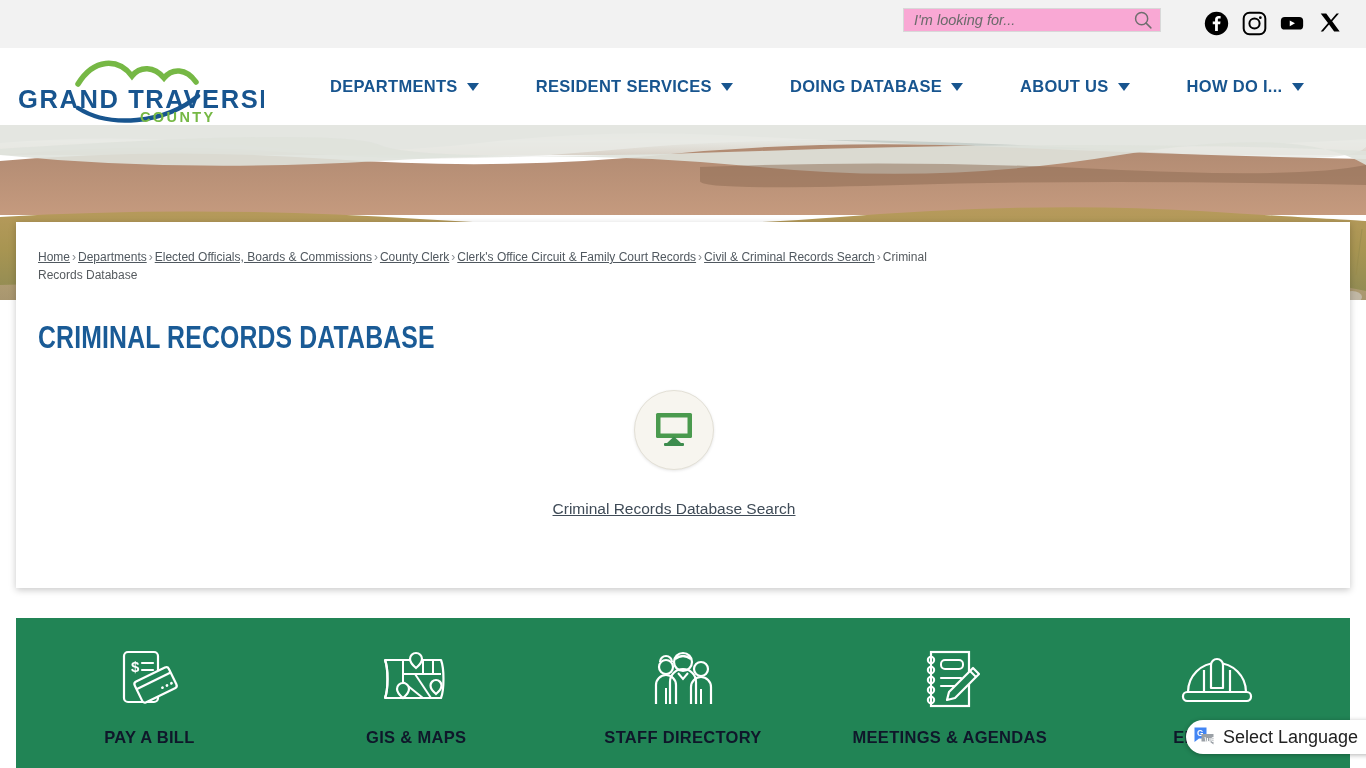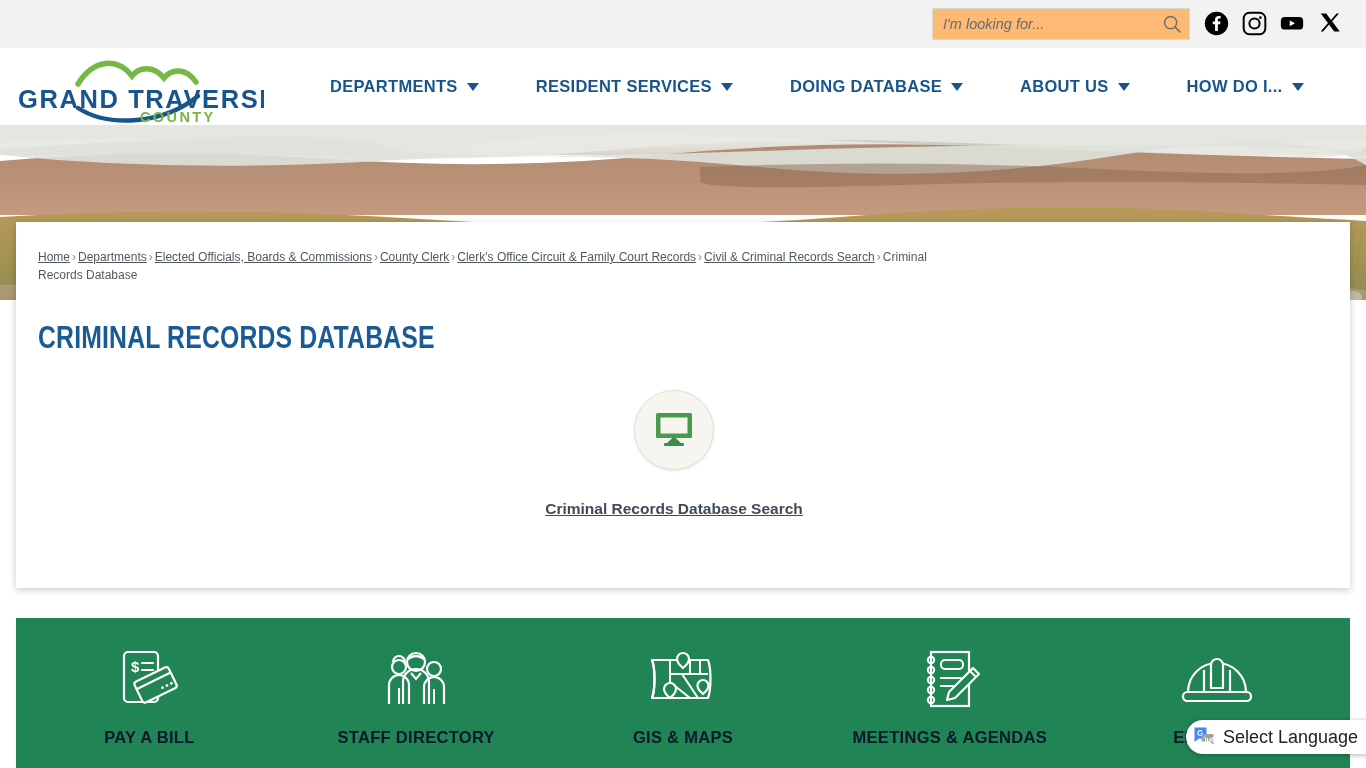--- a/index.html
+++ b/index.html
@@ -12,24 +12,24 @@
 
   
   .topbar {
     position: absolute; top: 0; left: 0;
     width: 1366px; height: 48px;
     background: #f2f2f2;
     display: flex; align-items: center; justify-content: flex-end;
   }
   .search-wrap {
     position: absolute; left: 903px; top: 8px;
-    width: 258px; height: 32px;
-    background: #fdba74;
+    width: 258px; height: 24px;
+    background: #f9a8d4;
     border: 1px solid #d8d8d8;
-    display: flex; align-items: center; margin-left: 29px;
+    display: flex; align-items: center;
   }
   .search-input {
     border: 0; outline: 0;
     flex: 1;
     height: 30px;
     padding: 0 10px;
     font-size: 14.5px;
     font-style: italic;
     color: #5c5c5c;
     background: transparent;
@@ -144,21 +144,20 @@
     letter-spacing: 0.2px;
     transform: scaleX(0.80);
     transform-origin: left center;
     white-space: nowrap;
   }
 
   .link-block {
     margin-top: 34px;
     display: flex; flex-direction: column;
     align-items: center;
-    font-weight: bold;
   }
   .icon-circle {
     width: 80px; height: 80px;
     border-radius: 50%;
     background: #f7f5ef;
     border: 1px solid #e3e0d6;
     box-shadow: 0 1px 3px rgba(0,0,0,0.10);
     display: flex; align-items: center; justify-content: center;
     cursor: pointer;
   }
@@ -445,53 +444,53 @@
           <circle cx="54" cy="43" r="1.4" fill="#fff"></circle>
         </g>
       </svg>
     </div>
     <div class="ql-label">PAY A BILL</div>
   </div>
 
 
   <div class="ql">
     <div class="ql-icon">
+      <svg width="74" height="62" viewBox="0 0 74 62">
+        <path d="M6 12 a5 22 0 0 1 0 38 h56 a5 22 0 0 0 0 -38 z" fill="none" stroke="#fff" stroke-width="2.2" stroke-linejoin="round"></path>
+        <path d="M6 12 a5 22 0 0 1 0 38" fill="none" stroke="#fff" stroke-width="2.2"></path>
+        <line x1="24" y1="12" x2="24" y2="50" stroke="#fff" stroke-width="2"></line>
+        <line x1="24" y1="26" x2="62" y2="26" stroke="#fff" stroke-width="2"></line>
+        <rect x="44" y="12" width="10" height="14" fill="none" stroke="#fff" stroke-width="2"></rect>
+        <path d="M24 34 L44 50" stroke="#fff" stroke-width="2"></path>
+        <path d="M36 26 L52 50" stroke="#fff" stroke-width="2"></path>
+        <path d="M37 5 a6 6 0 0 1 6 6 c0 4 -6 9 -6 9 s-6 -5 -6 -9 a6 6 0 0 1 6 -6z" fill="#218455" stroke="#fff" stroke-width="2.2"></path>
+        <path d="M24 35 a6 6 0 0 1 6 6 c0 4 -6 9 -6 9 s-6 -5 -6 -9 a6 6 0 0 1 6 -6z" fill="#218455" stroke="#fff" stroke-width="2.2"></path>
+        <path d="M57 32 a5.5 5.5 0 0 1 5.5 5.5 c0 4 -5.5 8.5 -5.5 8.5 s-5.5 -4.5 -5.5 -8.5 a5.5 5.5 0 0 1 5.5 -5.5z" fill="#218455" stroke="#fff" stroke-width="2.2"></path>
+      </svg>
+    </div>
+    <div class="ql-label">GIS &amp; MAPS</div>
+  </div>
+
+  <div class="ql">
+    <div class="ql-icon">
       <svg width="78" height="62" viewBox="0 0 78 62">
         <circle cx="22" cy="19" r="7" fill="none" stroke="#fff" stroke-width="2.2"></circle>
         <path d="M16 14 a6 6 0 0 1 12 0" fill="none" stroke="#fff" stroke-width="2.2"></path>
         <path d="M12 56 v-19 a10 10 0 0 1 20 0 v19" fill="none" stroke="#fff" stroke-width="2.2"></path>
         <line x1="22" y1="40" x2="22" y2="56" stroke="#fff" stroke-width="2"></line>
         <circle cx="39" cy="14" r="9" fill="none" stroke="#fff" stroke-width="2.2"></circle>
         <path d="M31 11 q8 -6 16 0" fill="none" stroke="#fff" stroke-width="2.2"></path>
         <path d="M26 56 v-22 a13 13 0 0 1 26 0 v22" fill="none" stroke="#fff" stroke-width="2.2"></path>
         <path d="M34 25 l5 6 l5 -6" fill="none" stroke="#fff" stroke-width="2"></path>
         <circle cx="57" cy="21" r="7" fill="none" stroke="#fff" stroke-width="2.2"></circle>
         <path d="M47 56 v-17 a10 10 0 0 1 20 0 v17" fill="none" stroke="#fff" stroke-width="2.2"></path>
         <line x1="57" y1="41" x2="57" y2="56" stroke="#fff" stroke-width="2"></line>
       </svg>
     </div>
     <div class="ql-label">STAFF DIRECTORY</div>
-  </div>
-
-  <div class="ql">
-    <div class="ql-icon">
-      <svg width="74" height="62" viewBox="0 0 74 62">
-        <path d="M6 12 a5 22 0 0 1 0 38 h56 a5 22 0 0 0 0 -38 z" fill="none" stroke="#fff" stroke-width="2.2" stroke-linejoin="round"></path>
-        <path d="M6 12 a5 22 0 0 1 0 38" fill="none" stroke="#fff" stroke-width="2.2"></path>
-        <line x1="24" y1="12" x2="24" y2="50" stroke="#fff" stroke-width="2"></line>
-        <line x1="24" y1="26" x2="62" y2="26" stroke="#fff" stroke-width="2"></line>
-        <rect x="44" y="12" width="10" height="14" fill="none" stroke="#fff" stroke-width="2"></rect>
-        <path d="M24 34 L44 50" stroke="#fff" stroke-width="2"></path>
-        <path d="M36 26 L52 50" stroke="#fff" stroke-width="2"></path>
-        <path d="M37 5 a6 6 0 0 1 6 6 c0 4 -6 9 -6 9 s-6 -5 -6 -9 a6 6 0 0 1 6 -6z" fill="#218455" stroke="#fff" stroke-width="2.2"></path>
-        <path d="M24 35 a6 6 0 0 1 6 6 c0 4 -6 9 -6 9 s-6 -5 -6 -9 a6 6 0 0 1 6 -6z" fill="#218455" stroke="#fff" stroke-width="2.2"></path>
-        <path d="M57 32 a5.5 5.5 0 0 1 5.5 5.5 c0 4 -5.5 8.5 -5.5 8.5 s-5.5 -4.5 -5.5 -8.5 a5.5 5.5 0 0 1 5.5 -5.5z" fill="#218455" stroke="#fff" stroke-width="2.2"></path>
-      </svg>
-    </div>
-    <div class="ql-label">GIS &amp; MAPS</div>
   </div>
 
   <div class="ql">
     <div class="ql-icon">
       <svg width="66" height="62" viewBox="0 0 66 62">
         <rect x="14" y="4" width="38" height="54" fill="none" stroke="#fff" stroke-width="2.2"></rect>
         <g fill="none" stroke="#fff" stroke-width="2">
           <circle cx="14" cy="12" r="3.2"></circle>
           <circle cx="14" cy="22" r="3.2"></circle>
           <circle cx="14" cy="32" r="3.2"></circle>

